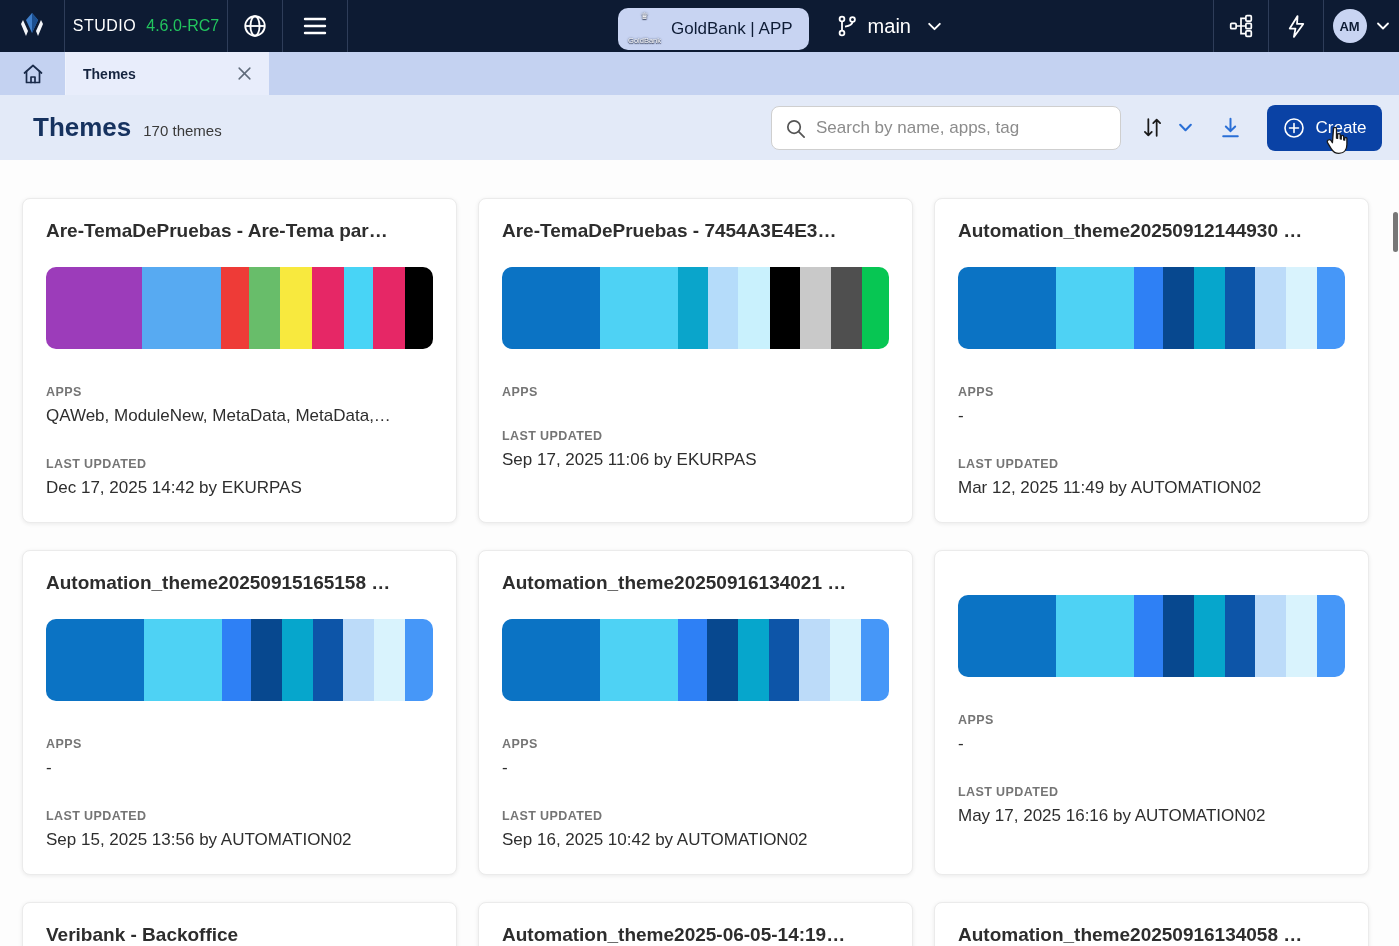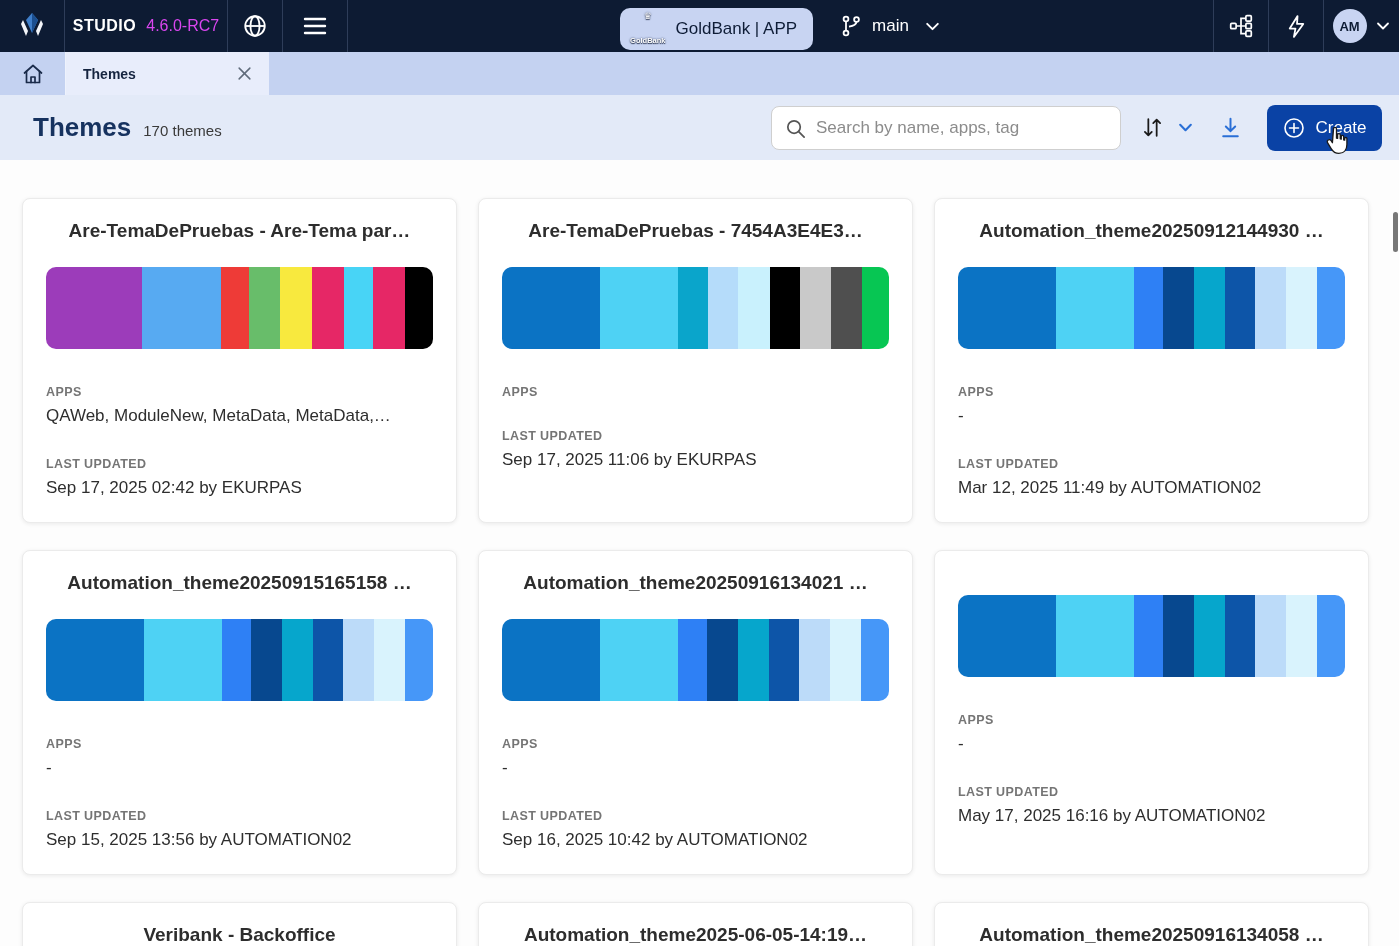--- a/index.html
+++ b/index.html
@@ -6,31 +6,31 @@
   html,body { width:1399px; height:946px; overflow:hidden; }
   body { font-family:"Liberation Sans", sans-serif; background:#fdfdfd; position:relative; }
 
   
   .topbar { height:52px; background:#0d1b33; display:flex; align-items:stretch; color:#fff; }
   .seg { display:flex; align-items:center; justify-content:center; border-right:1px solid #2e3d59; }
   .seg.logo { width:65px; }
   .seg.studio { width:163px; gap:10px; }
   .seg.globe { width:55px; }
   .seg.menu { width:65px; }
-  .product { font-weight:bold; font-size:16px; letter-spacing:.5px; }
-  .version { font-size:16px; color:#d946ef; }
+  .product { font-weight:normal; font-size:16px; letter-spacing:.5px; }
+  .version { font-size:16px; color:#22c55e; }
   .spacer { flex:1; }
   .center-group { display:flex; align-items:center; }
   .app-pill { height:42px; margin-top:5px; background:#c8d4f2; border-radius:10px; display:flex; align-items:center; padding:0 16px 0 10px; gap:10px; }
   .gb-mini { display:flex; flex-direction:column; align-items:center; line-height:1; color:#fff; text-shadow:0 0 2px #2a3550, 0 1px 1px #2a3550; }
   .gb-mini .crown { font-size:9px; }
-  .gb-mini .gb-text { font-size:7.5px; font-weight:bold; margin-top:16px; }
+  .gb-mini .gb-text { font-size:7.5px; font-weight:normal; margin-top:16px; }
   .app-pill-label { color:#0e1c36; font-size:17px; }
   .branch-group { display:flex; align-items:center; margin-left:26px; gap:9px; }
-  .branch-label { font-size:17px; }
+  .branch-label { font-size:20px; }
   .right-cluster { display:flex; align-items:stretch; }
   .seg.tool { width:55px; border-left:1px solid #2e3d59; border-right:none; }
   .seg.account { width:76px; border-left:1px solid #2e3d59; border-right:none; gap:8px; }
   .avatar { width:34px; height:34px; border-radius:50%; background:#c8d4f2; color:#0d1b33; font-weight:bold; font-size:13px; display:flex; align-items:center; justify-content:center; }
 
   
   .tabbar { height:43px; background:#c4d2f1; display:flex; align-items:stretch; }
   .tab-home { width:65px; display:flex; align-items:center; justify-content:center; color:#1a2b4a; }
   .tab-active { width:204px; background:#e8edfb; border-left:1px solid #eef2fc; display:flex; align-items:center; padding:0 14px 0 17px; }
   .tab-active .tab-label { font-size:14px; font-weight:bold; color:#15243f; flex:1; }
@@ -48,21 +48,21 @@
   .search-icon { position:absolute; left:13px; top:11px; }
   .sort-group { display:flex; align-items:center; margin-left:17px; gap:8px; }
   .icon-btn { background:none; border:none; cursor:pointer; display:flex; align-items:center; justify-content:center; padding:2px; }
   .download-btn { margin-left:20px; }
   .create-btn { margin-left:22px; height:46px; width:115px; background:#0a42a5; border:none; border-radius:8px; color:#fff; font-size:17px; font-family:"Liberation Sans", sans-serif; display:flex; align-items:center; justify-content:center; gap:9px; cursor:pointer; }
 
   
   .content { padding:38px 30px 0 22px; background:#fdfdfd; }
   .grid { display:grid; grid-template-columns:repeat(3, 435px); column-gap:21px; row-gap:27px; }
   .card { background:#fff; border:1px solid #ebebeb; border-radius:8px; box-shadow:0 1px 4px rgba(0,0,0,.08); height:325px; padding:20px 23px; overflow:hidden; cursor:pointer; }
-  .card-title { font-size:19px; line-height:24px; font-weight:bold; color:#2d2d2d; white-space:nowrap; overflow:hidden;text-align:center; }
+  .card-title { font-size:19px; line-height:24px; font-weight:bold; color:#2d2d2d; white-space:nowrap; overflow:hidden; }
   .palette { display:flex; height:82px; border-radius:10px; overflow:hidden; margin-top:24px; }
   .palette div { height:100%; }
   .sec-label { margin-top:36px; font-size:12.5px; font-weight:bold; color:#757575; letter-spacing:.4px; line-height:14px; }
   .sec-label.updated { margin-top:30px; }
   .sec-value { margin-top:6px; font-size:17px; color:#2e2e2e; line-height:22px; white-space:nowrap; overflow:hidden; }
 
   
   .scroll-thumb { position:absolute; right:1px; top:212px; width:5px; height:40px; background:#777; border-radius:3px; }
   .cursor { position:absolute; left:1322px; top:126px; pointer-events:none; z-index:50; }
   svg { display:block; }
@@ -249,21 +249,21 @@
           <div style="flex-grow: 31; background: rgb(104, 189, 106);"></div>
           <div style="flex-grow: 32; background: rgb(248, 233, 62);"></div>
           <div style="flex-grow: 32; background: rgb(230, 39, 102);"></div>
           <div style="flex-grow: 30; background: rgb(72, 212, 246);"></div>
           <div style="flex-grow: 32; background: rgb(230, 39, 102);"></div>
           <div style="flex-grow: 28; background: rgb(0, 0, 0);"></div>
         </div>
       <div class="sec-label">APPS</div>
       <div class="sec-value">QAWeb, ModuleNew, MetaData, MetaData,…</div>
       <div class="sec-label updated">LAST UPDATED</div>
-      <div class="sec-value">Sep 17, 2025 02:42 by EKURPAS</div>
+      <div class="sec-value">Dec 17, 2025 14:42 by EKURPAS</div>
     </article>
 
     <article class="card">
       <h3 class="card-title">Are-TemaDePruebas - 7454A3E4E3…</h3>
       <div class="palette">
           <div style="flex-grow: 98; background: rgb(11, 115, 196);"></div>
           <div style="flex-grow: 79; background: rgb(78, 210, 244);"></div>
           <div style="flex-grow: 30; background: rgb(10, 165, 203);"></div>
           <div style="flex-grow: 30; background: rgb(181, 220, 250);"></div>
           <div style="flex-grow: 32; background: rgb(201, 241, 253);"></div>

